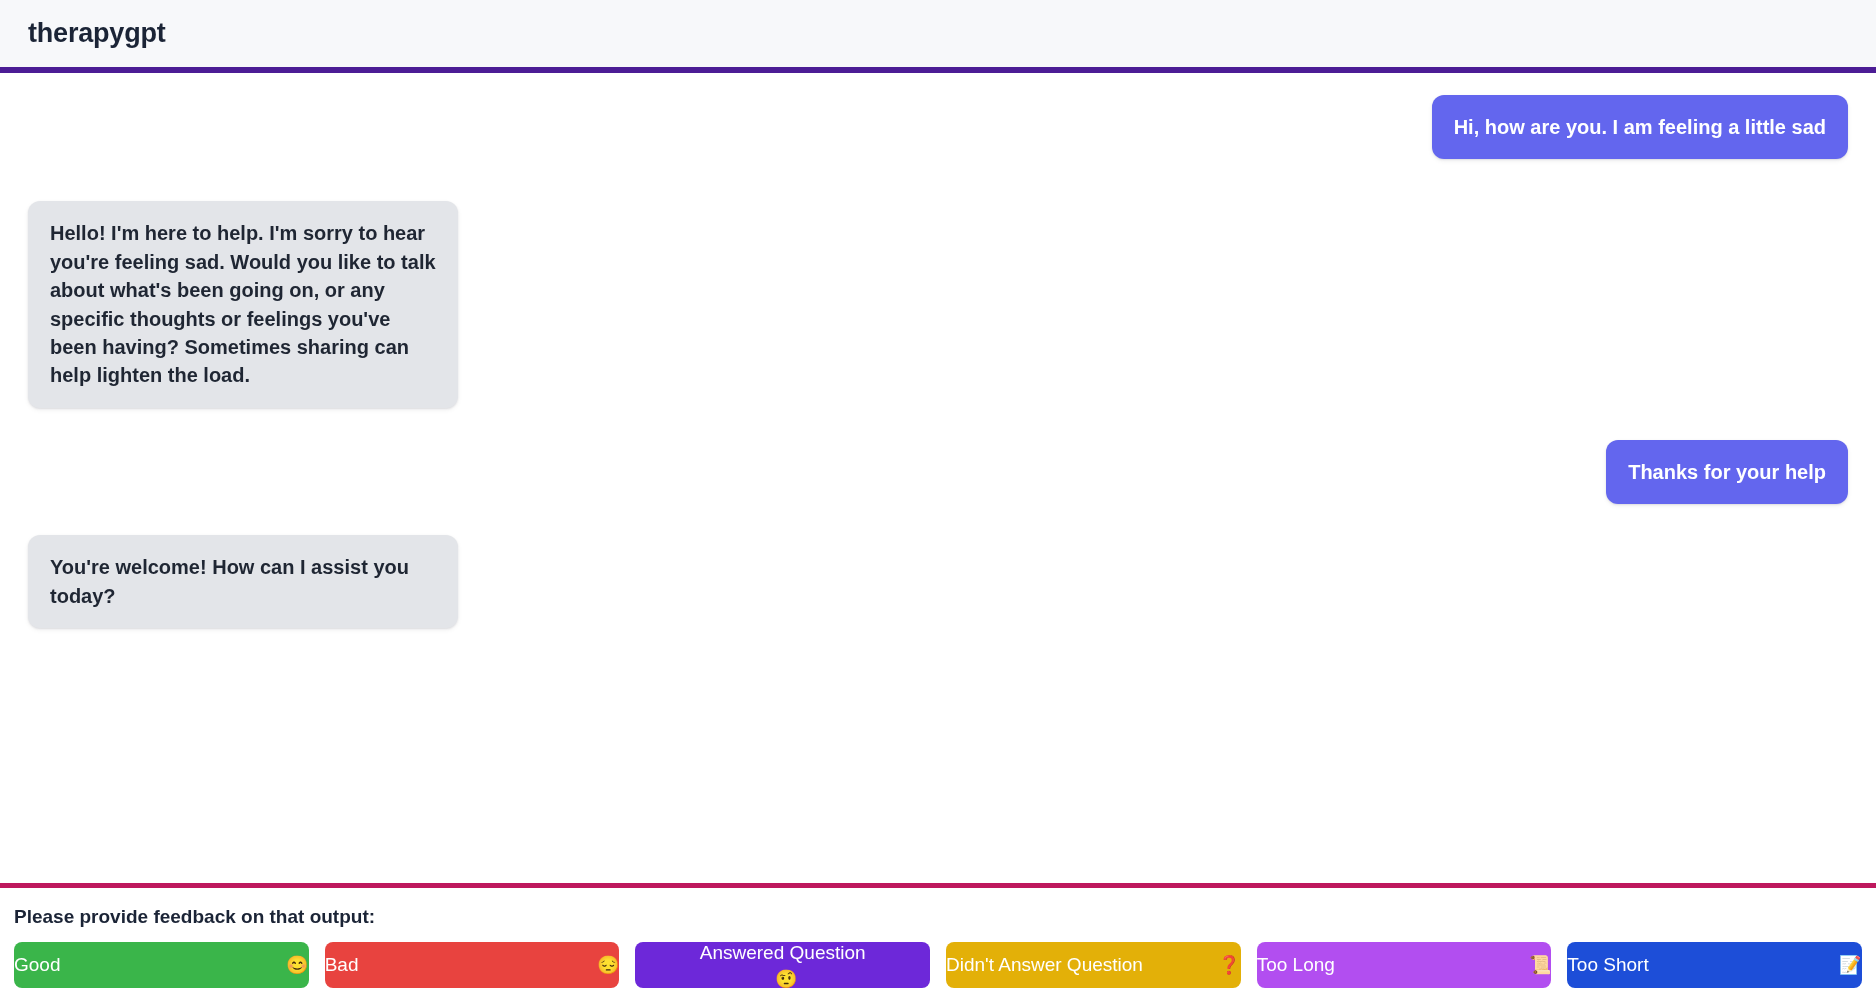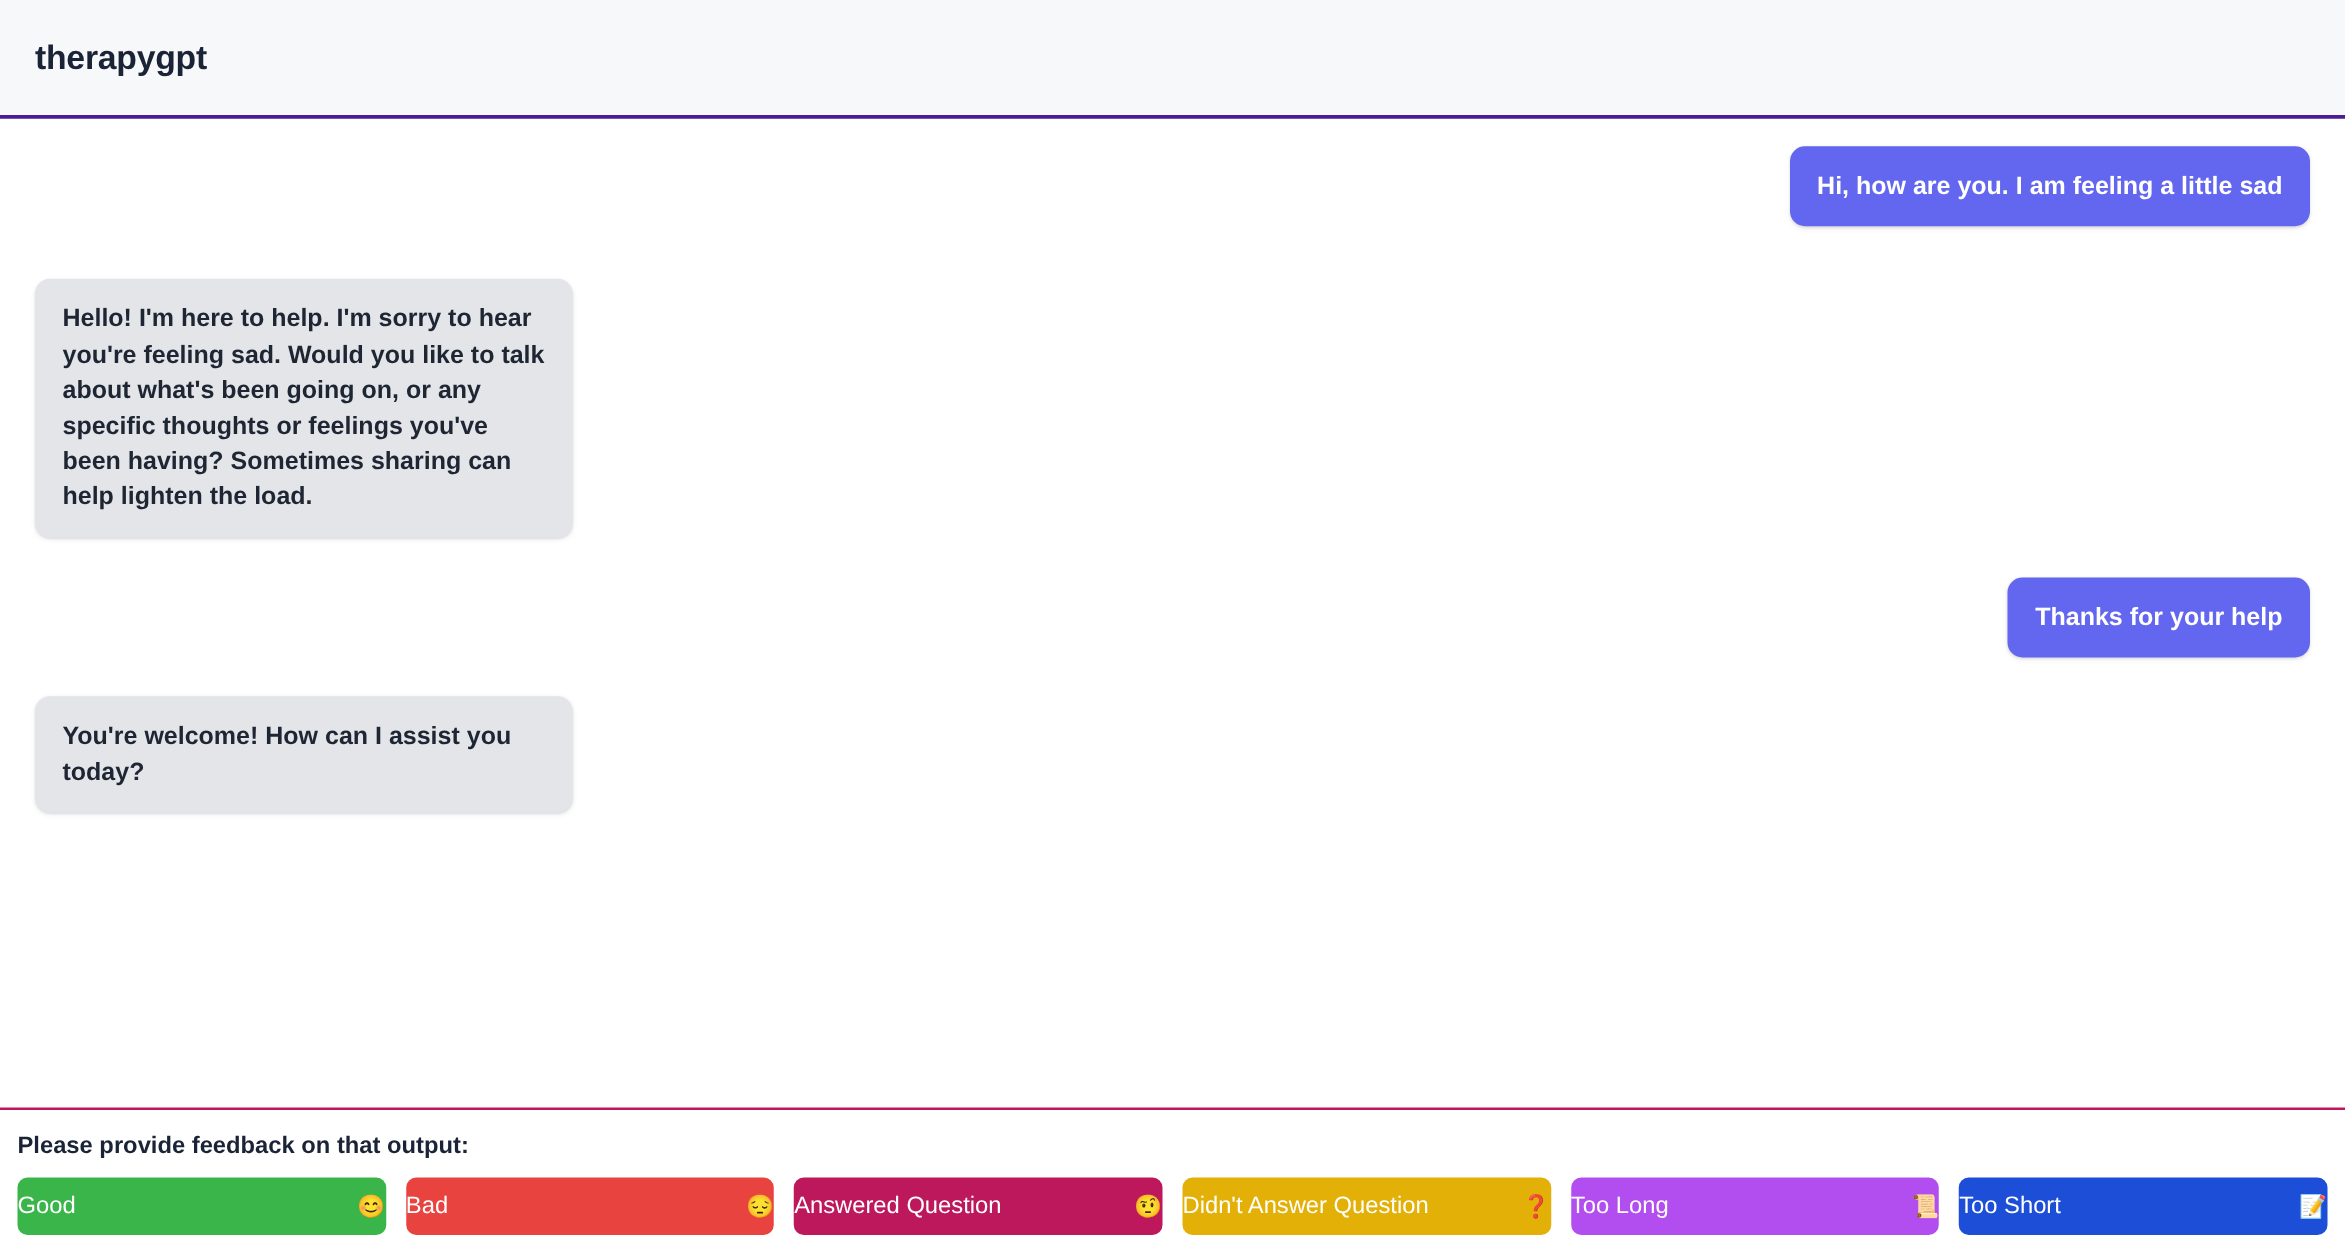--- a/index.html
+++ b/index.html
@@ -14,23 +14,23 @@
     font-family: "Liberation Sans", sans-serif;
     background: #ffffff;
     color: #1f2633;
     display: flex;
     flex-direction: column;
   }
 
   
   .app-header {
     flex: 0 0 auto;
-    height: 95px;
+    height: 73px;
     background: #f7f8fa;
-    border-bottom: 3px solid #4c1d95;
+    border-bottom: 6px solid #4c1d95;
     display: flex;
     align-items: center;
     padding: 0 28px;
   }
 
   .app-title {
     font-size: 27px;
     font-weight: 700;
     color: #1b2436;
     letter-spacing: -0.2px;
@@ -78,21 +78,21 @@
 
   
   .row-1 { margin-top: 0px; }
   .row-2 { margin-top: 42px; }
   .row-3 { margin-top: 32px; }
   .row-4 { margin-top: 31px; }
 
   
   .feedback-section {
     flex: 0 0 auto;
-    border-top: 2px solid #be185d;
+    border-top: 5px solid #be185d;
     padding: 18px 0 0 0;
     background: #ffffff;
   }
 
   .feedback-prompt {
     font-size: 19px;
     font-weight: 700;
     color: #1b2436;
     padding: 0 14px 14px 14px;
   }
@@ -162,21 +162,21 @@
     <button class="fb-btn" style="background: rgb(58, 181, 74);">
       <span>Good</span>
       <span class="emoji">😊</span>
     </button>
 
     <button class="fb-btn" style="background: rgb(232, 67, 63);">
       <span>Bad</span>
       <span class="emoji">😔</span>
     </button>
 
-    <button class="fb-btn" style="background: #be185d;">
+    <button class="fb-btn" style="background: #6d28d9; flex-direction: column;">
       <span>Answered Question</span>
       <span class="emoji">🤨</span>
     </button>
 
     <button class="fb-btn" style="background: rgb(227, 176, 8);">
       <span>Didn't Answer Question</span>
       <span class="emoji">❓</span>
     </button>
 
     <button class="fb-btn" style="background: rgb(178, 78, 240);">

